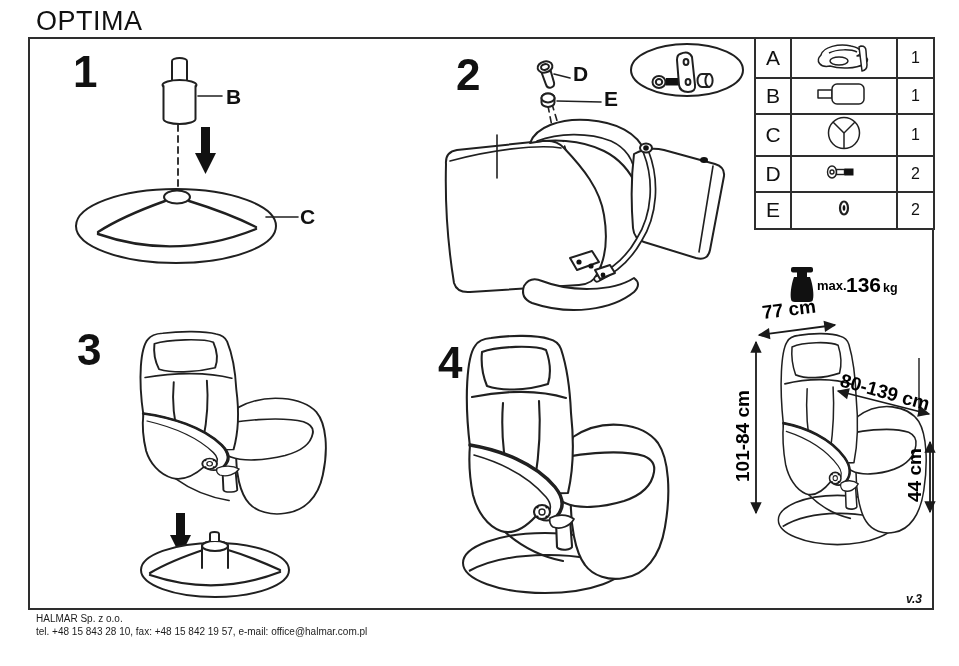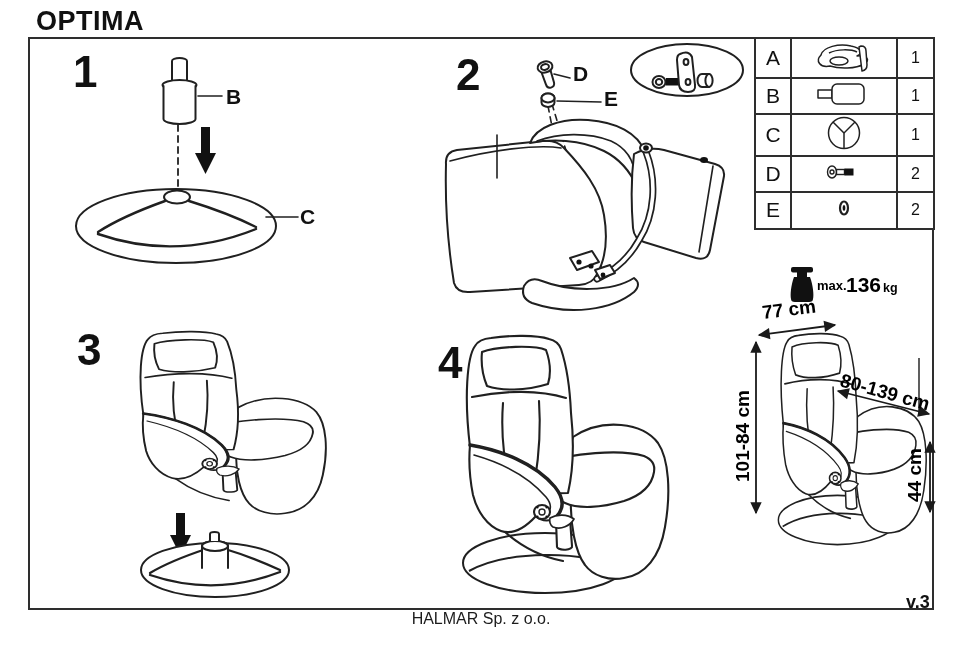--- a/index.html
+++ b/index.html
@@ -1,29 +1,29 @@
 <!DOCTYPE html>
 <html><head>
 <meta charset="utf-8">
 <style>
   html,body{margin:0;padding:0;background:#fff;}
   .page{position:relative;width:959px;height:666px;background:#fff;font-family:"Liberation Sans",sans-serif;color:#111;overflow:hidden;}
   .frame{position:absolute;left:28px;top:37px;width:906px;height:573px;border:2px solid #2e2e2e;box-sizing:border-box;}
-  .title{position:absolute;left:36px;top:6px;font-size:27px;font-weight:bold;letter-spacing:0.5px;}
+  .title{position:absolute;left:36px;top:6px;font-size:27px;font-weight:normal;letter-spacing:0.5px;}
   .stepnum{position:absolute;font-size:44px;font-weight:bold;line-height:1;}
   .plabel{position:absolute;font-size:21px;font-weight:bold;line-height:1;}
   table.parts{position:absolute;left:754px;top:37px;border-collapse:collapse;background:#fff;}
   table.parts td{border:2px solid #2e2e2e;text-align:center;vertical-align:middle;padding:0;}
   table.parts .c-letter{width:34px;font-size:21px;}
   table.parts .c-icon{width:104px;}
   table.parts .c-qty{width:35px;font-size:16px;}
   table.parts tr{height:36.2px;}
   svg.diag{position:absolute;overflow:visible;}
-  .vers{position:absolute;left:906px;top:592px;font-size:18px;font-weight:bold;}
-  .footer{position:absolute;left:28px;top:613px;width:906px;text-align:center;font-size:16px;line-height:12.5px;color:#1c1c1c;}
+  .vers{position:absolute;left:906px;top:592px;font-size:12px;font-weight:bold;font-style:italic;}
+  .footer{position:absolute;left:36px;top:613px;width:906px;text-align:left;font-size:10px;line-height:12.5px;color:#1c1c1c;}
   .dimtxt{font-family:"Liberation Sans",sans-serif;font-weight:bold;}
 </style>
 </head>
 <body>
 
 <div class="page">
 
   <svg width="0" height="0" style="position:absolute" aria-hidden="true">
     <defs>
       <marker id="mA" viewBox="0 0 10 10" refX="8.5" refY="5" markerWidth="7.5" markerHeight="7.5" orient="auto-start-reverse">
@@ -264,15 +264,16 @@
         </td>
         <td class="c-qty">2</td>
       </tr>
     </tbody>
   </table>
 
   <div class="vers">v.3</div>
 
   <div class="footer">
     <div>HALMAR Sp. z o.o.</div>
+    <div>tel. +48 15 843 28 10, fax: +48 15 842 19 57, e-mail: office@halmar.com.pl</div>
   </div>
 
 </div>
 
 </body></html>

